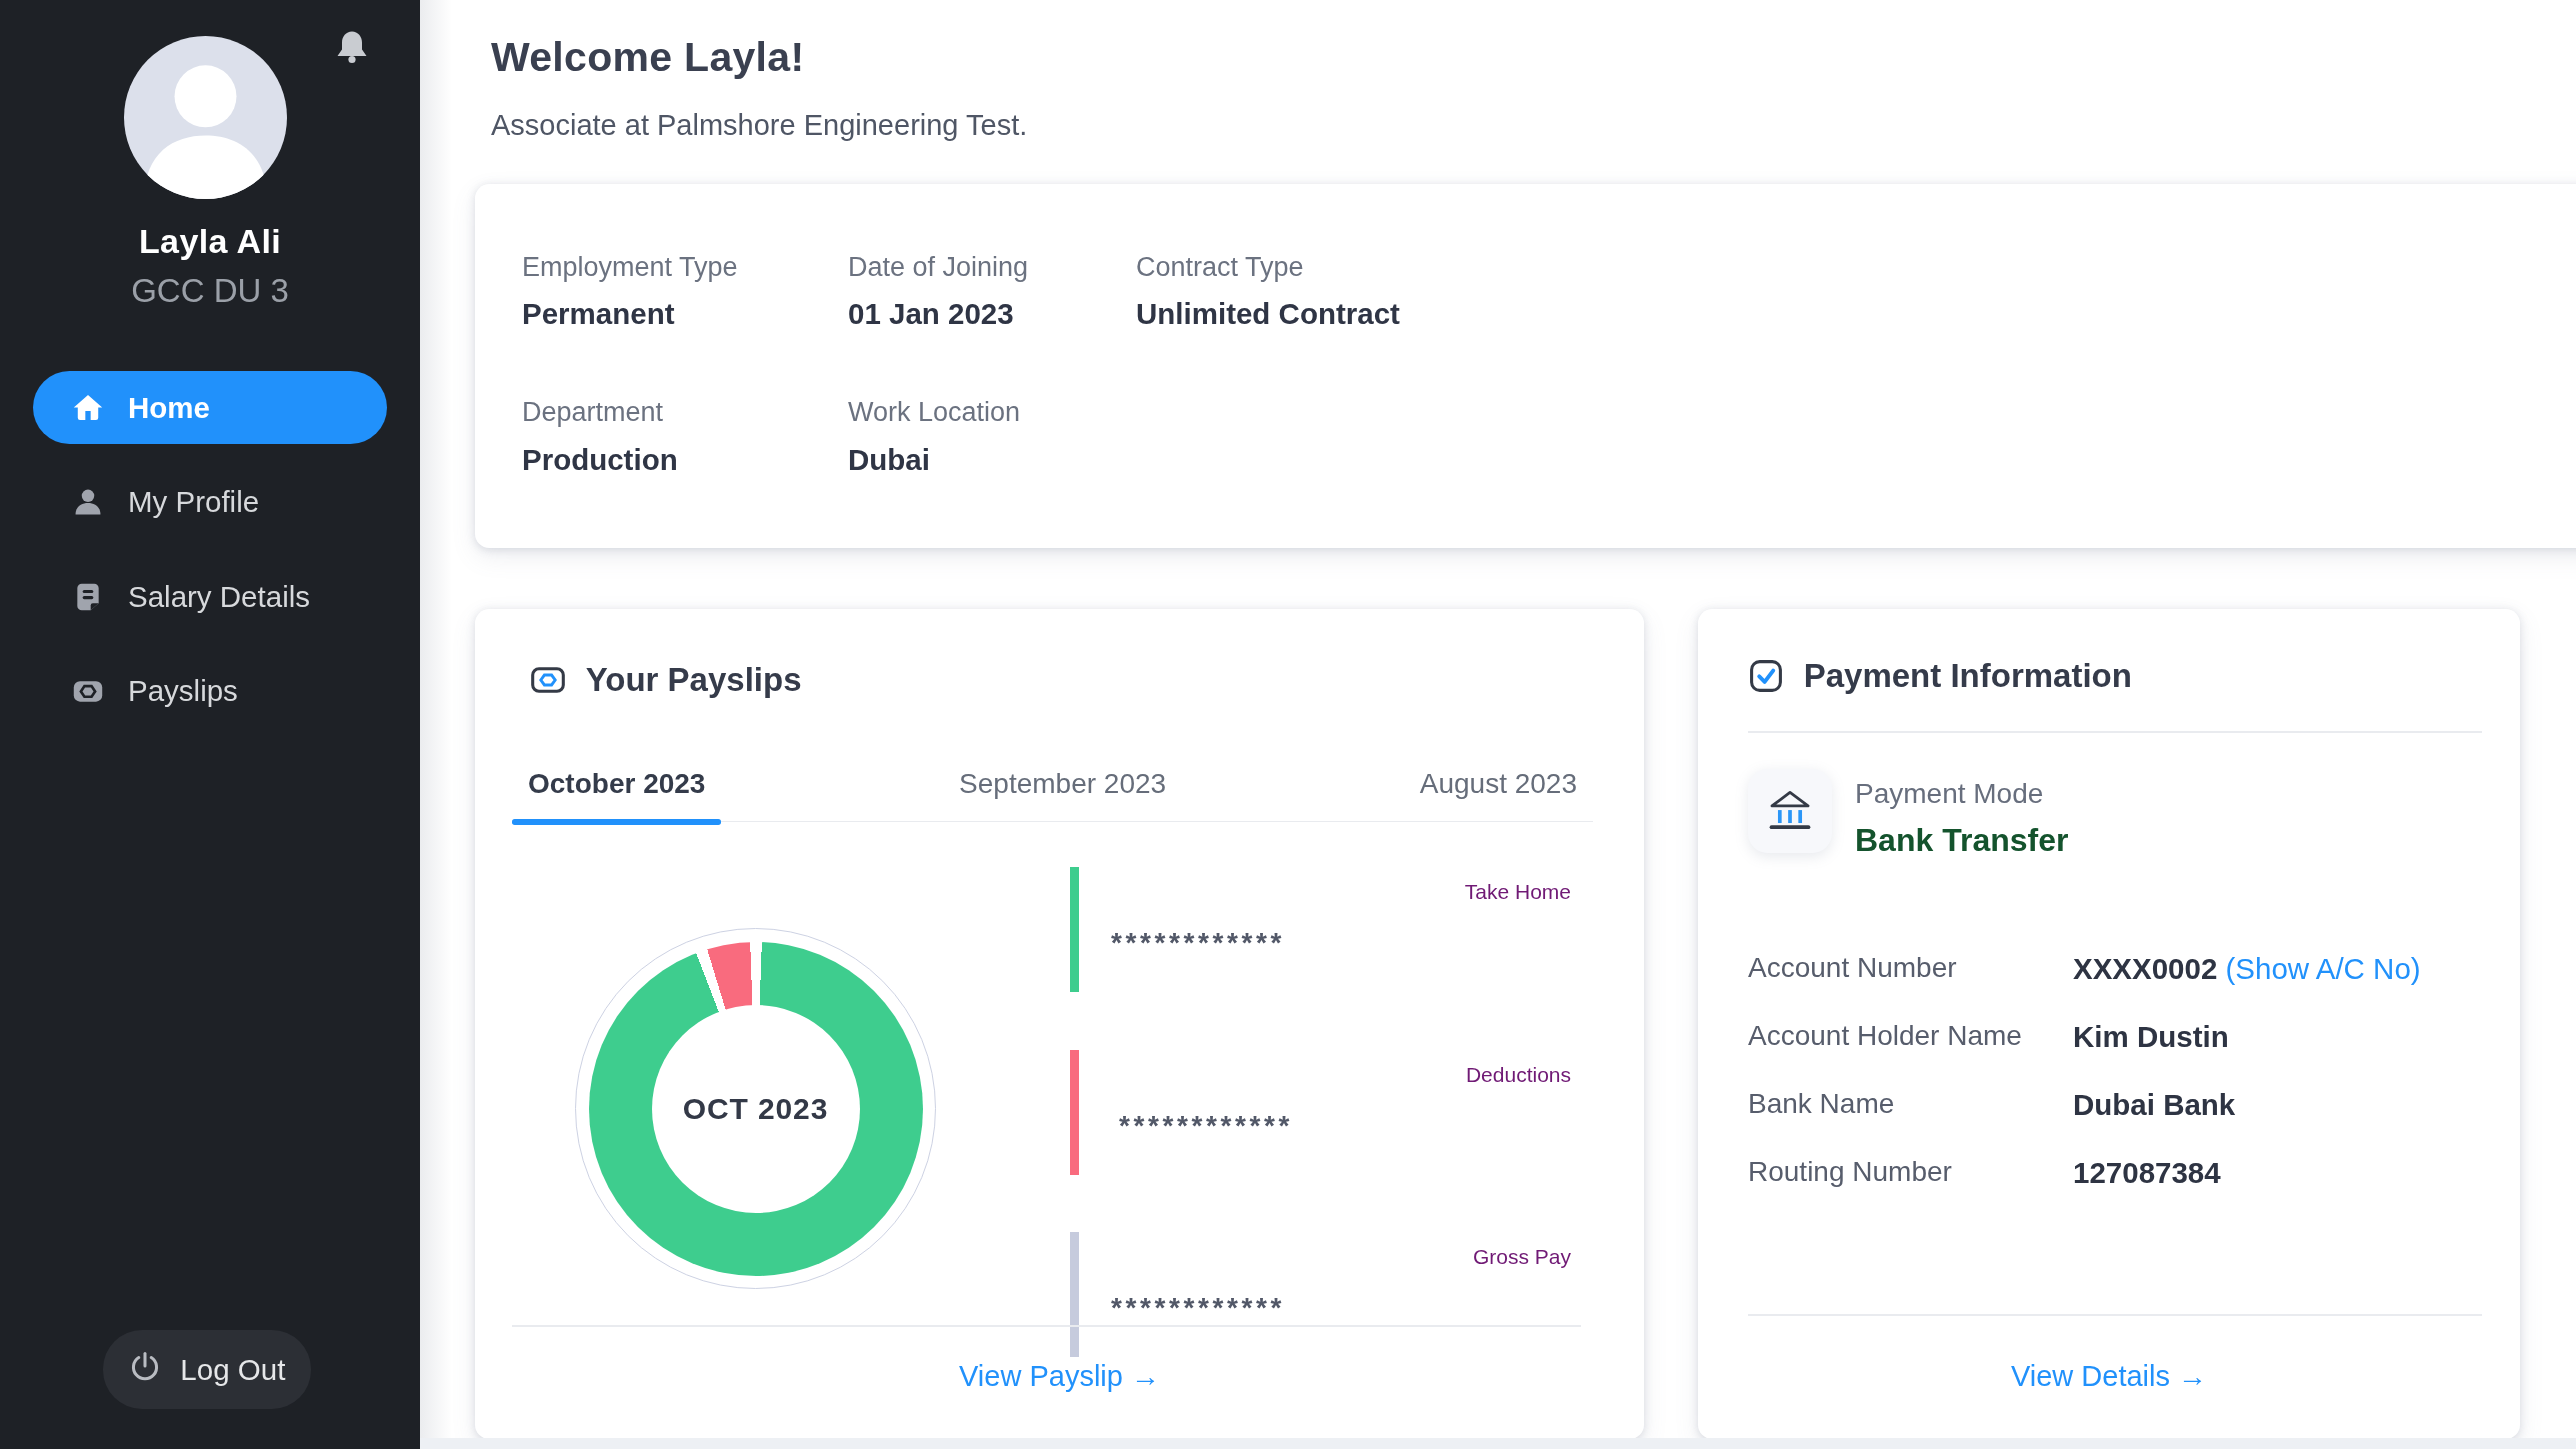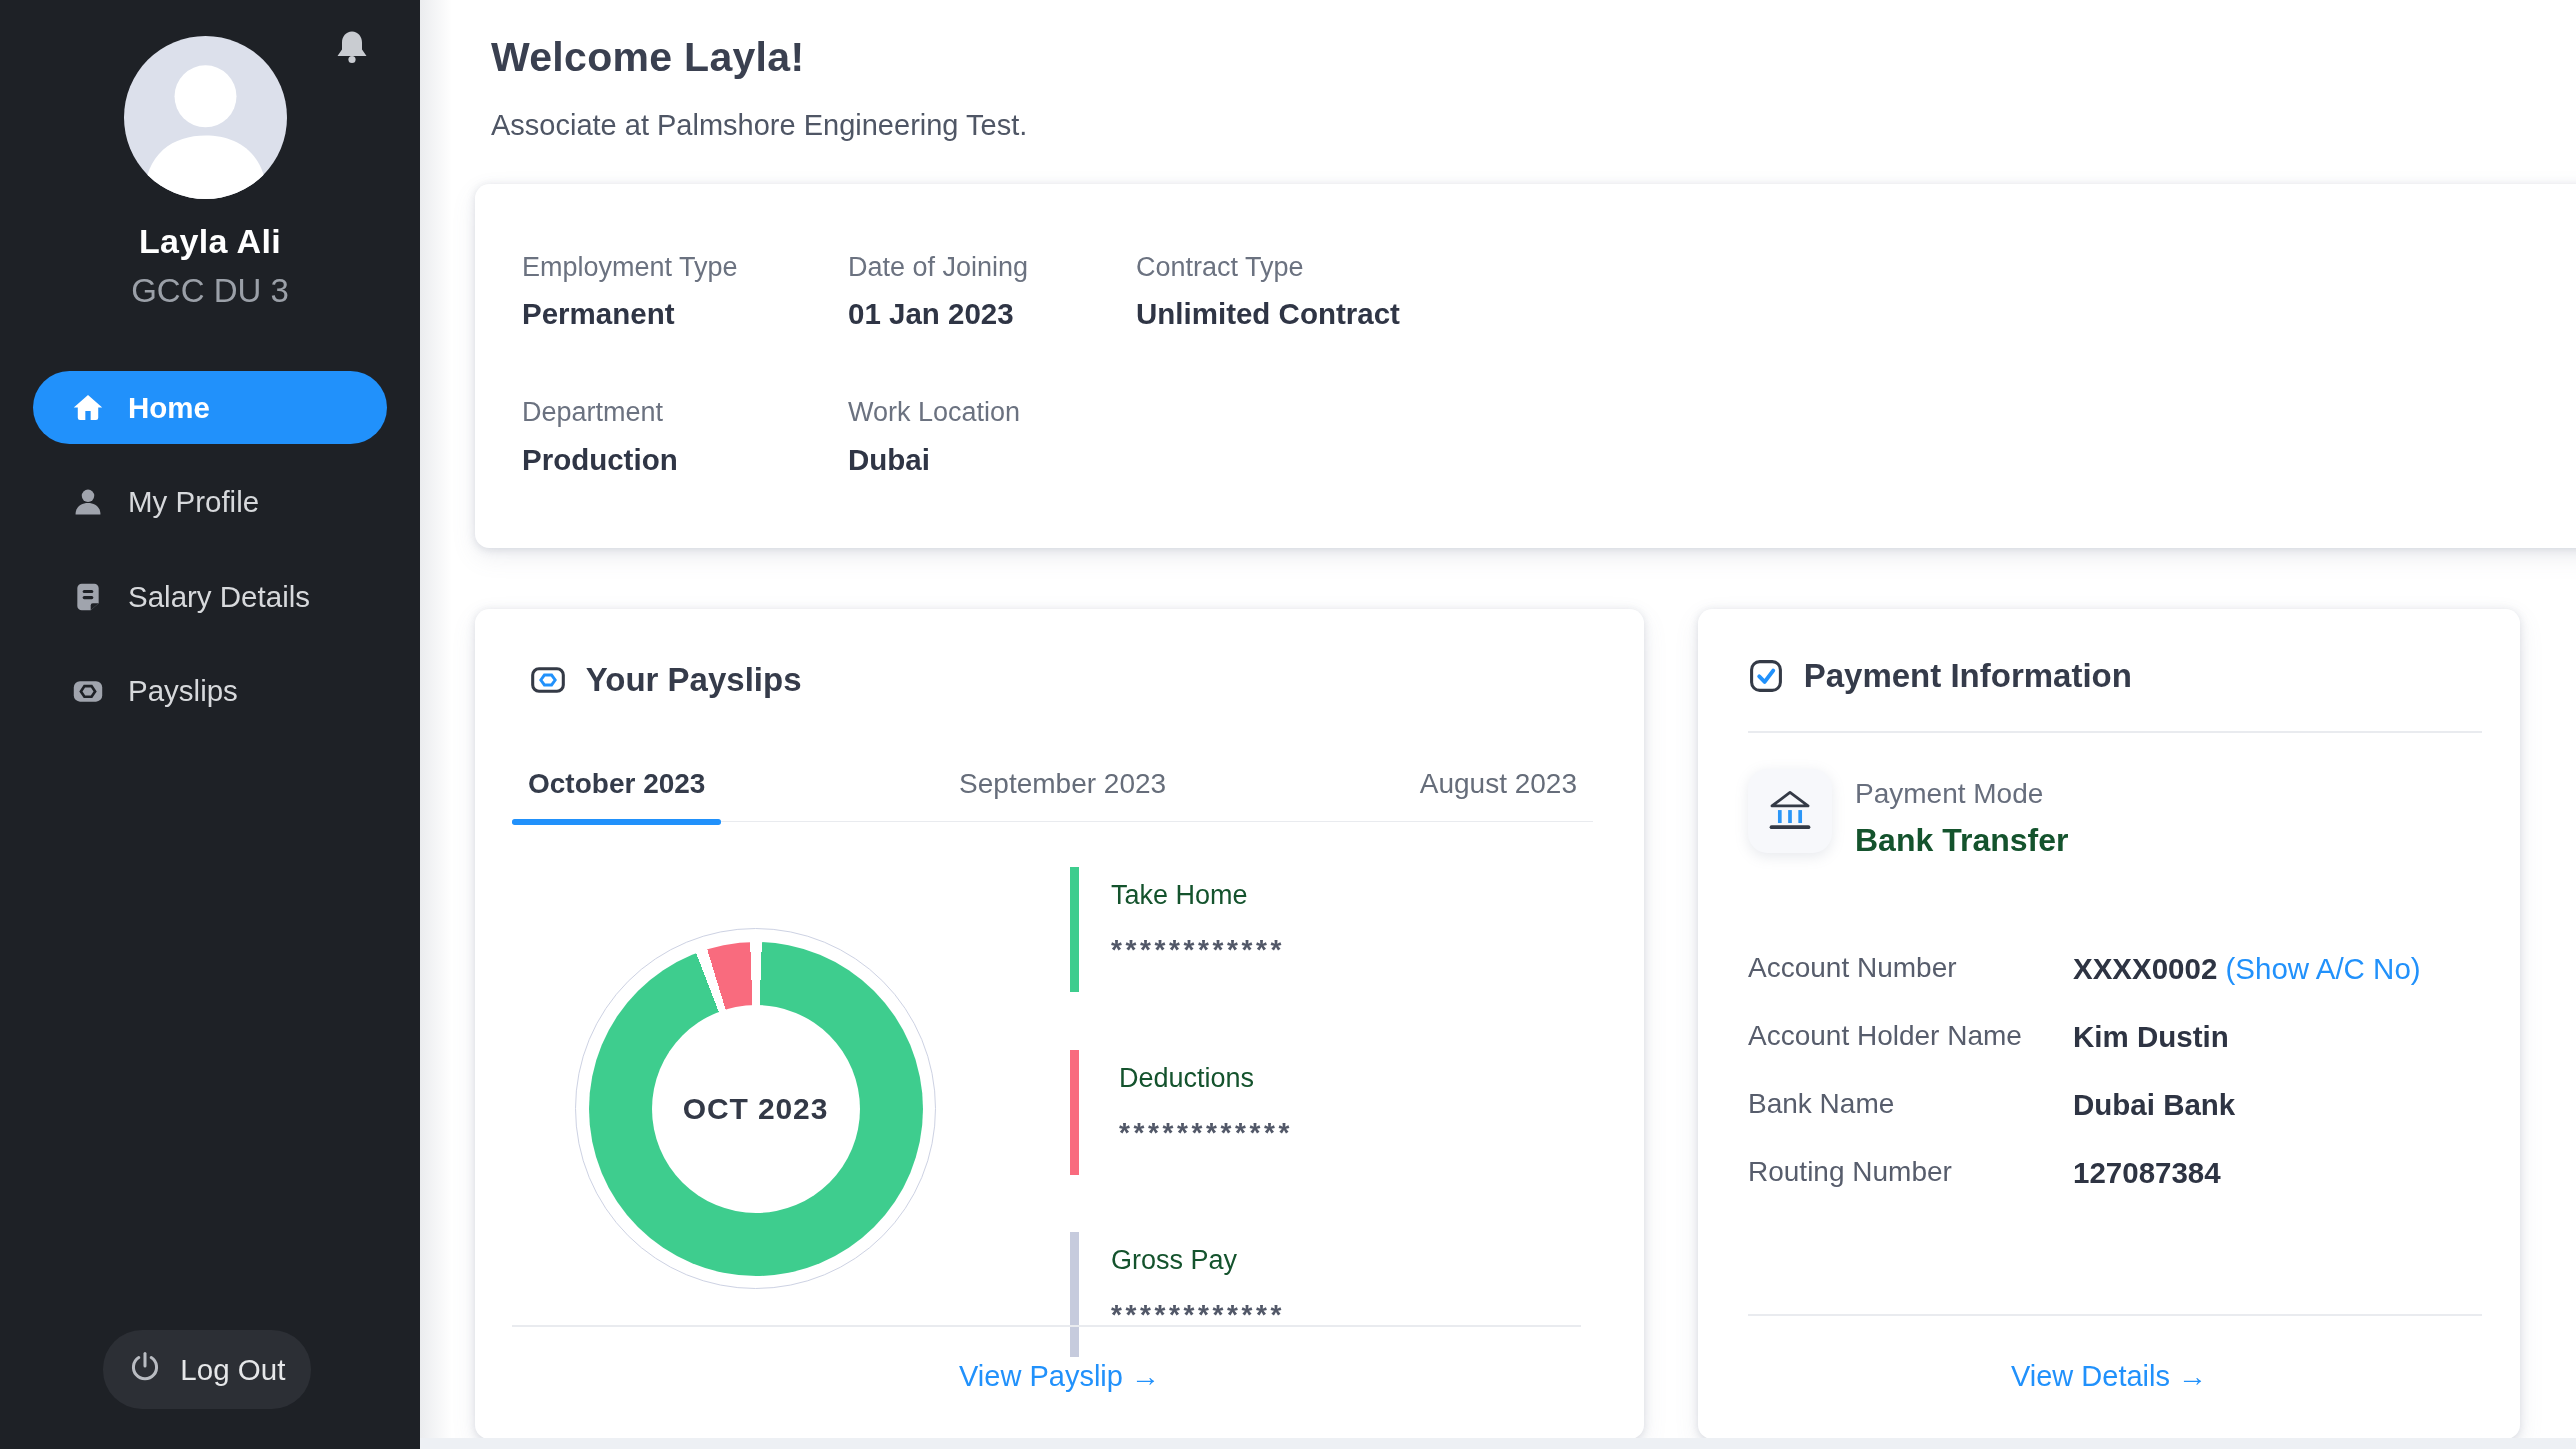--- a/index.html
+++ b/index.html
@@ -101,21 +101,21 @@
   .donut-hole {
     position:absolute; inset:63px; border-radius:50%; background:#ffffff;
     display:flex; align-items:center; justify-content:center;
   }
   .donut-label { font-size:30px; font-weight:700; color:#333947; letter-spacing:0.9px; }
 
   .legend-item {
     position:absolute; left:595px; height:125px; width:501px;
     border-left:9px solid #ccc; padding:12.5px 0 0 32px;
   }
-  .legend-label { font-size:27px; color:#14532d; }
+  .legend-label { font-size:21px; color:#701a75;text-align:right; }
   .legend-value { margin-top:23px; font-size:28px; font-weight:600; letter-spacing:3.6px; color:#525868; }
   .li-0 { top:258px; } .li-1 { top:441px;padding-left:40px; } .li-2 { top:623px; }
 
   .card-divider { position:absolute; height:1.8px; background:#e9ebef; }
   .ps-divider { left:37px; right:63px; top:716px; }
 
   .view-link {
     position:absolute; left:0; right:0; text-align:center; top:751px;
     color:#2191fb; font-size:29px; font-weight:500; text-decoration:none; cursor:pointer;
   }

